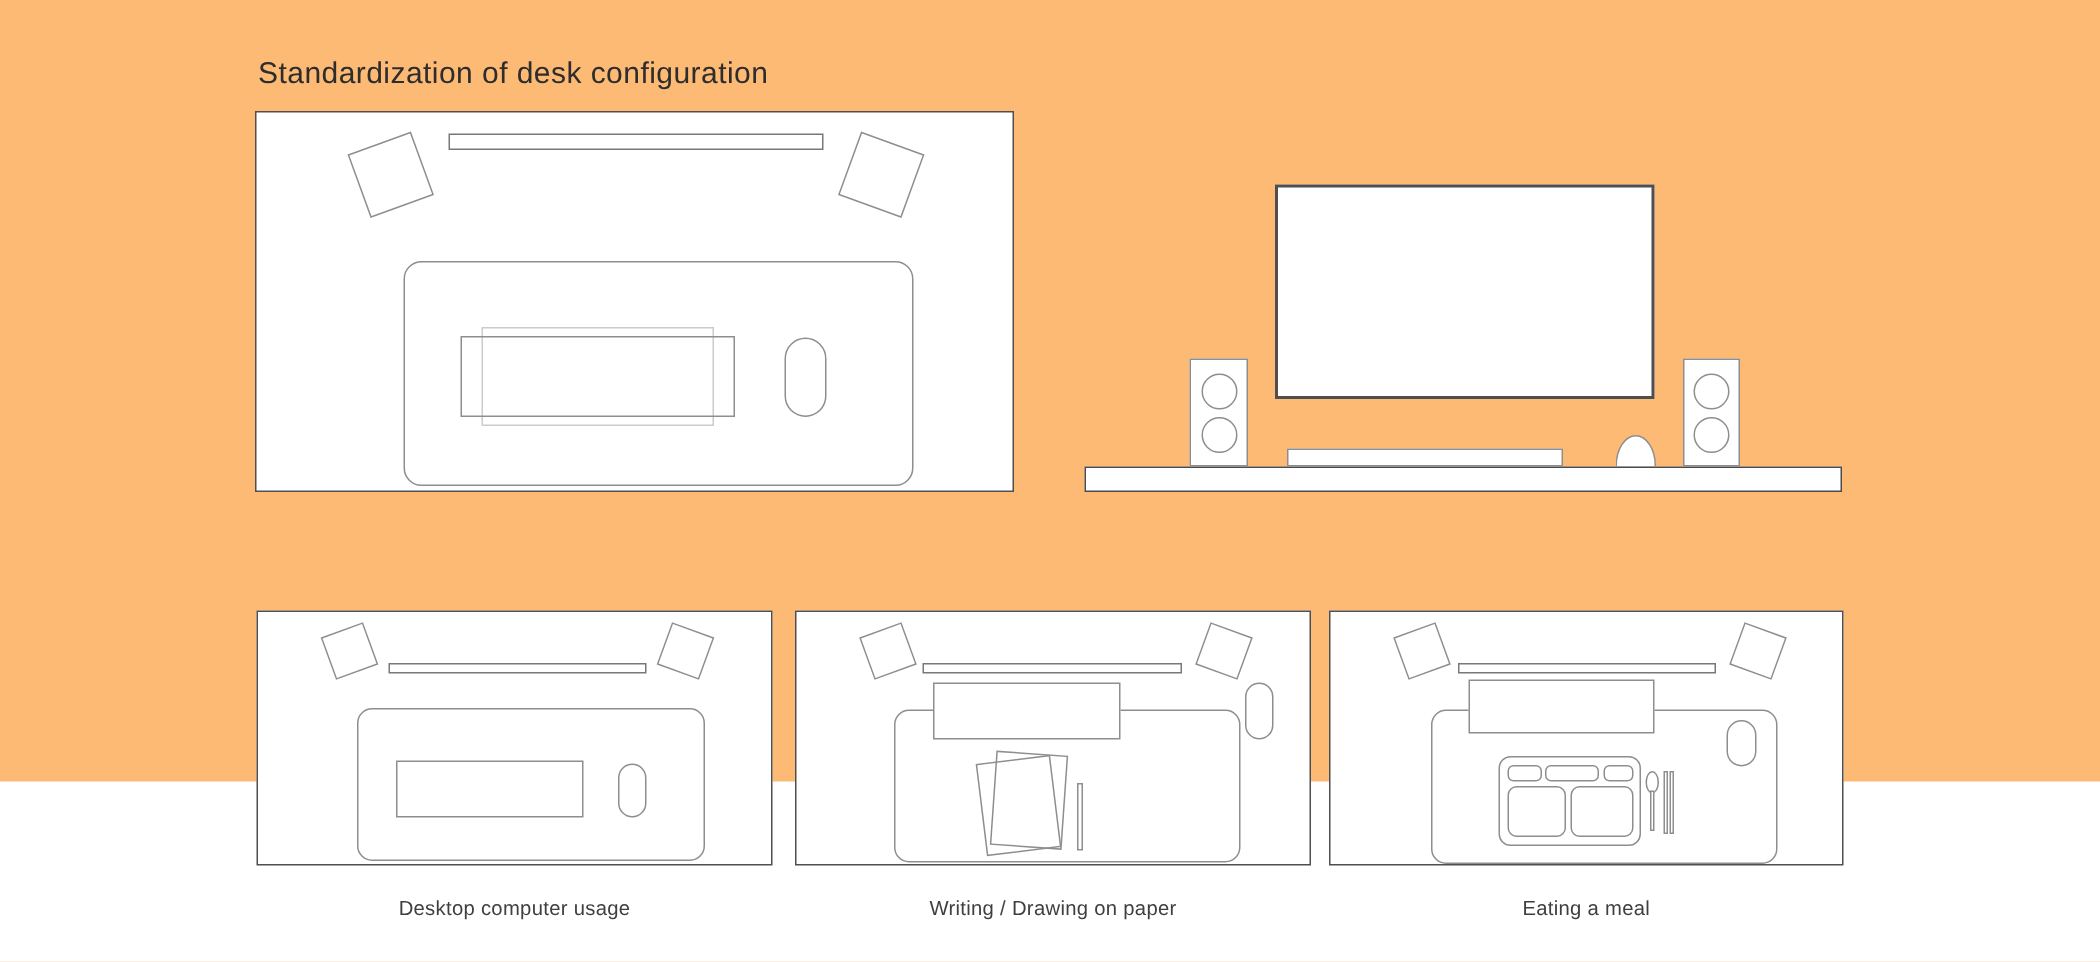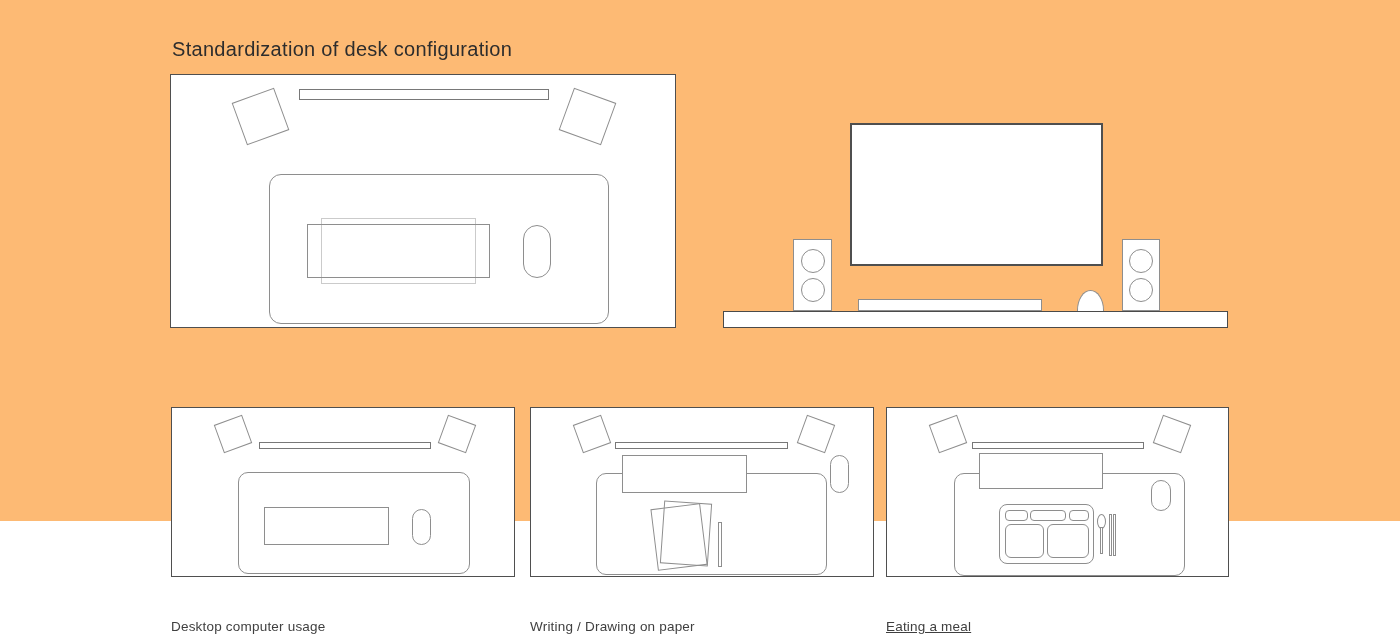--- a/index.html
+++ b/index.html
@@ -9,21 +9,21 @@
     font-family:"Liberation Sans", sans-serif;
   }
   .canvas { position:absolute; left:0; top:0; width:1400px; height:521px; background:#fdba74; }
 
   .title {
     position:absolute; font-size:20px; color:#2d2d2d;
     letter-spacing:0.3px; white-space:nowrap; font-weight:400;
   }
   .caption {
     position:absolute; font-size:13.5px; color:#3f3f3f;
-    text-align:left; letter-spacing:0.2px;margin-top:21px;
+    text-align:center; letter-spacing:0.2px;
   }
 
   .figure { position:absolute; }
   .figure.bordered { border:1px solid #4f4f4f; background:#ffffff; }
 
   .shape { position:absolute; border:1px solid #8e8e8e; background:#ffffff; }
   .shape.clear { background:transparent; }
   .shape.light { border-color:#cbcbcb; background:transparent; }
   .shape.dark  { border-color:#4a4a4a; }
   .shape.thick { border:2px solid #4f4f4f; }
@@ -116,15 +116,15 @@
       <div class="shape comp-lg" style="left:47px; top:19px; width:42px; height:34px;"></div>
     </div>
     <div class="shape spoon-head" style="left:210px; top:106px; width:9px; height:15px;"></div>
     <div class="shape" style="left:213px; top:119px; width:3px; height:27px;"></div>
     <div class="shape" style="left:222px; top:106px; width:3px; height:42px;"></div>
     <div class="shape" style="left:226px; top:106px; width:3px; height:42px;"></div>
   </div>
 
   <div class="caption" style="left:171px; top:598px; width:344px;">Desktop computer usage</div>
   <div class="caption" style="left:530px; top:598px; width:344px;">Writing / Drawing on paper</div>
-  <div class="caption" style="left:886px; top:598px; width:343px;text-decoration:underline;">Eating a meal</div>
+  <div class="caption" style="left:886px; top:598px; width:343px;">Eating a meal</div>
 
 </div>
 
 </body></html>

